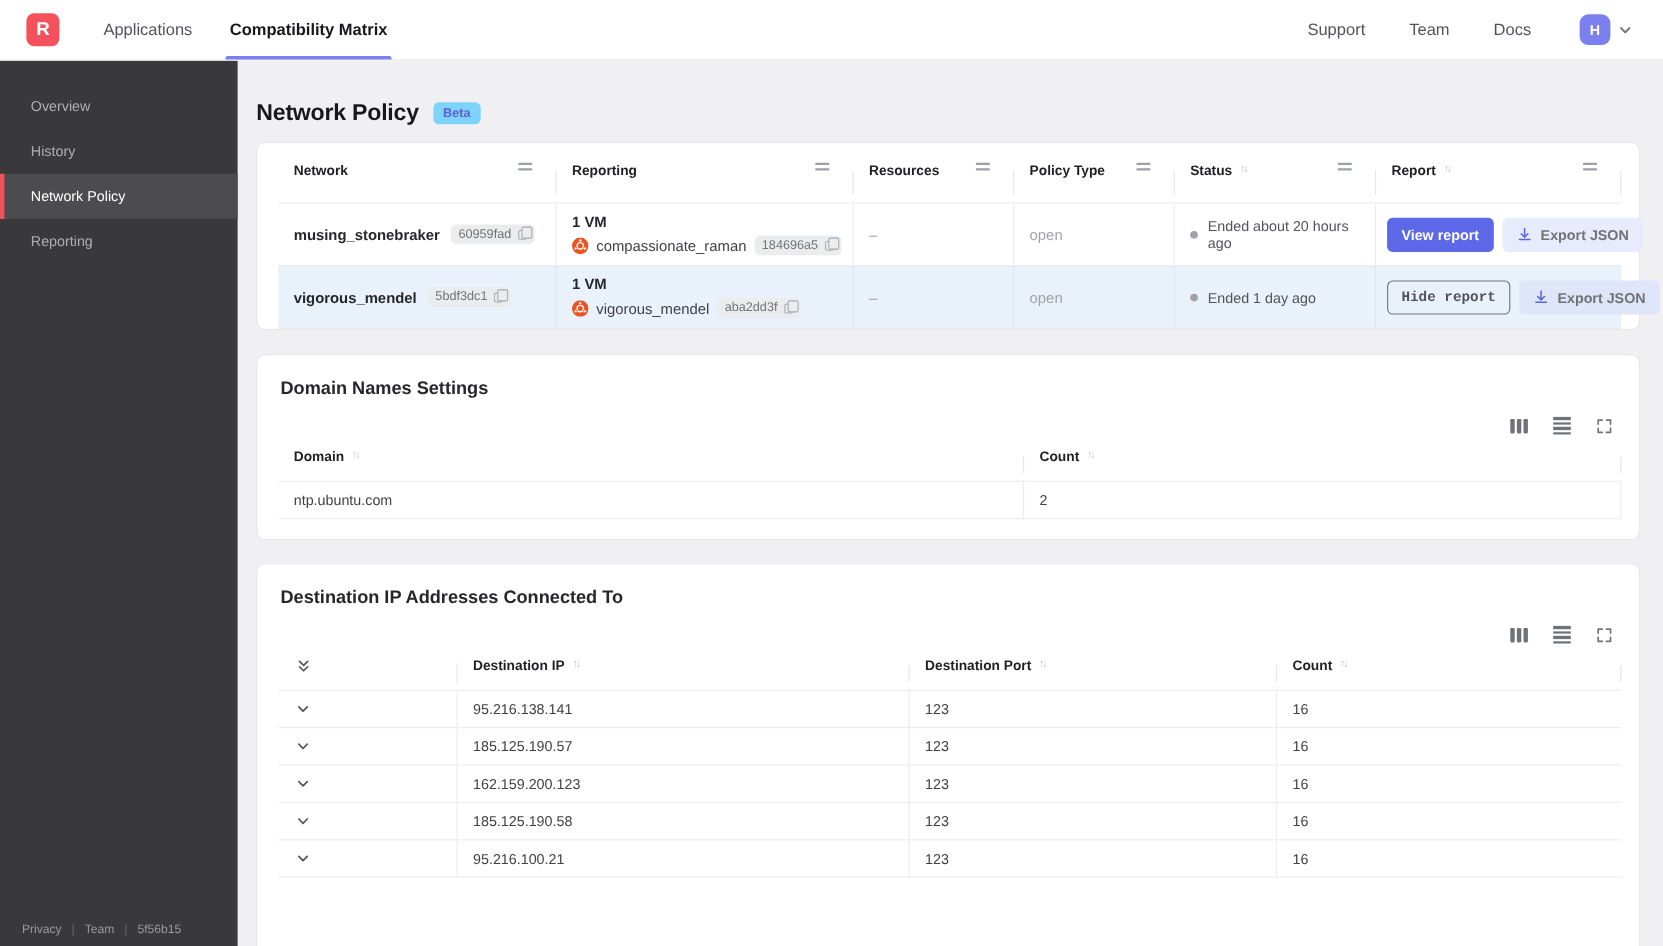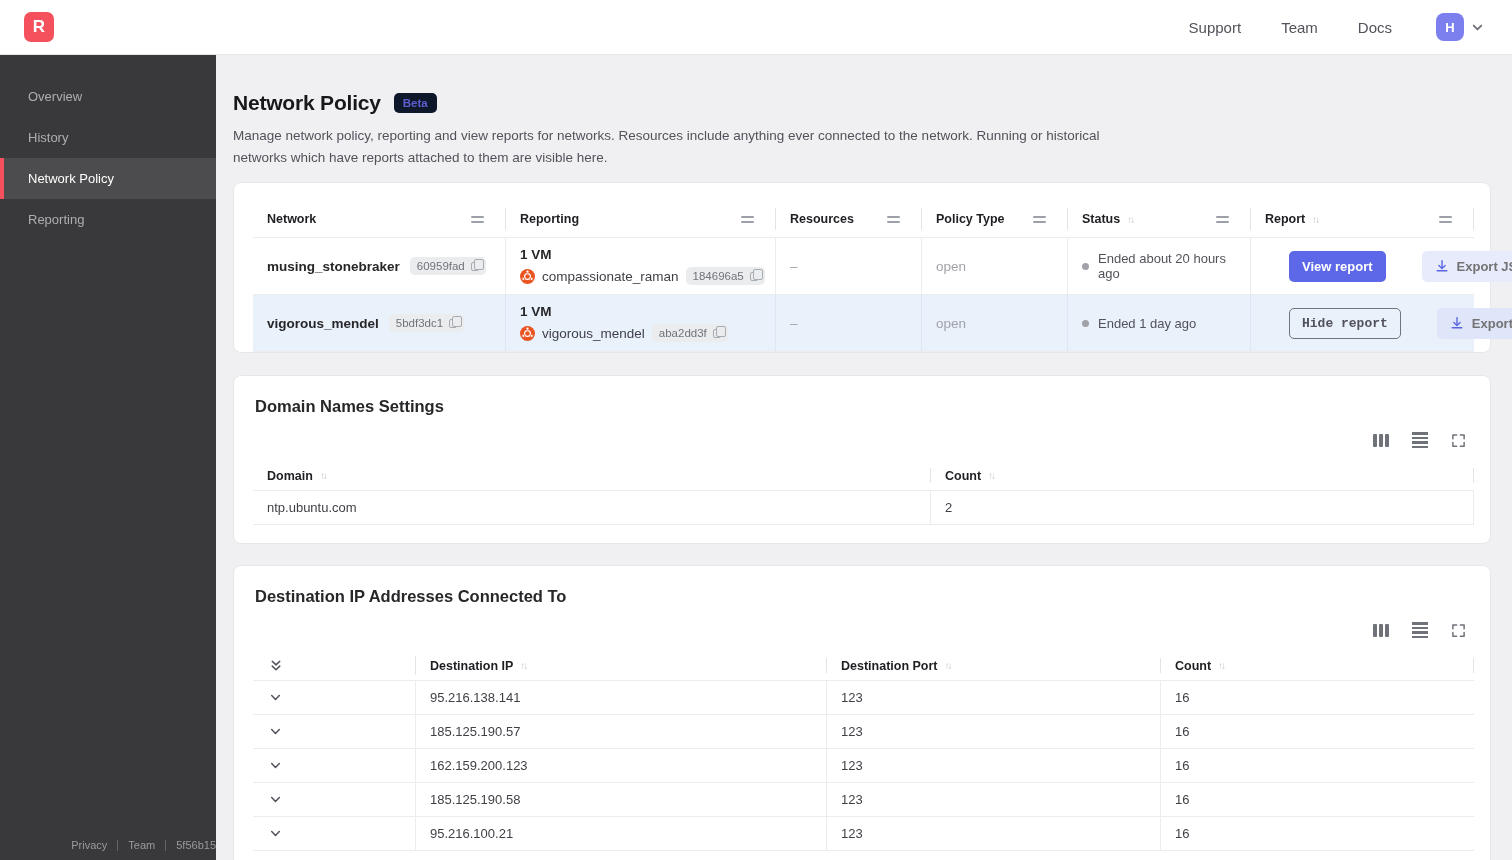--- a/index.html
+++ b/index.html
@@ -22,39 +22,39 @@
   .avatar { width: 28px; height: 28px; border-radius: 8px; background: #7b80ee; color: #fff; font-weight: 700;
             font-size: 13px; display: flex; align-items: center; justify-content: center; }
 
   
   .sidebar { position: absolute; top: 55px; left: 0; bottom: 0; width: 216px; background: #39393b;
              display: flex; flex-direction: column; z-index: 10; }
   .side-nav { padding-top: 21px; }
   .side-item { height: 41px; display: flex; align-items: center; padding-left: 28px; font-size: 13px;
                color: #aeaeb2; cursor: pointer; }
   .side-item.active { background: #4c4c4e; color: #fff; border-left: 4px solid #f4515d; padding-left: 24px; }
-  .side-footer { margin-top: auto; padding: 10px 0 9px; display: flex; align-items: center; justify-content: flex-end;
-                 gap: 10px; font-size: 11px; color: #9a9a9e; }
+  .side-footer { margin-top: auto; padding: 10px 0 9px; display: flex; align-items: center; justify-content: flex-start;
+                 gap: 10px; font-size: 11px; color: #9a9a9e; margin-left: 20px; }
   .vdiv { width: 1px; height: 11px; background: #636367; }
 
   
   .main { position: absolute; top: 55px; left: 216px; right: 0; bottom: 0; overflow: hidden;
           padding: 36px 21px 0 17px; }
   .title-row { display: flex; align-items: center; gap: 13px; }
   h1 { font-size: 21px; font-weight: 700; color: #18181b; letter-spacing: -0.2px; }
-  .beta { background: #0f172a; color: #5d5fce; font-size: 11.5px; font-weight: 600; padding: 4px 9px; border-radius: 5px; }
+  .beta { background: #7dd3fc; color: #5d5fce; font-size: 11.5px; font-weight: 600; padding: 4px 9px; border-radius: 5px; }
   .desc { margin-top: 10px; font-size: 13.5px; line-height: 1.6; color: #52525b; max-width: 885px; }
 
   .card { background: #fff; border: 1px solid #e6e7e9; border-radius: 8px; padding: 18px 16px 18px 19px; }
   .card1 { margin-top: 14px; padding-bottom: 0; }
   .card2 { margin-top: 22px; }
   .card3 { margin-top: 21px; height: 400px; }
 
   
-  .hcell { position: relative; display: flex; align-items: center; gap: 7px; padding: 0 14px;
+  .hcell { position: relative; display: flex; align-items: flex-start; gap: 7px; padding: 0 14px;
            font-size: 12.5px; font-weight: 700; color: #1f1f23; }
   .hcell::after { content: ""; position: absolute; right: 0; top: 7px; bottom: 7px; width: 1px; background: #e4e4e7; }
   .sort { font-size: 10px; color: #c2c6cc; letter-spacing: -2px; white-space: nowrap; cursor: pointer; }
   .handle { margin-left: auto; margin-right: 8px; display: flex; flex-direction: column; gap: 3px; cursor: grab; }
   .handle i { display: block; width: 13px; height: 2px; background: #9ba0a8; border-radius: 1px; }
 
   
   .ngrid { display: grid; grid-template-columns: 253px 270px 146px 146px 183px minmax(0,1fr); }
   .ngrid.nhead { height: 36px; }
   .nrow { border-top: 1px solid #ececef; }
@@ -73,21 +73,21 @@
   .res-cell { flex-direction: column; align-items: flex-start; justify-content: center; gap: 5px; padding: 9px 14px; }
   .vm-count { font-size: 13.5px; font-weight: 700; color: #27272a; }
   .vm-line { display: flex; align-items: center; gap: 7px; }
   .vm-name { font-size: 13.5px; color: #3f3f46; }
   .muted { font-size: 13.5px; color: #a1a1aa; }
   .status-cell { gap: 9px; }
   .dot { width: 7px; height: 7px; border-radius: 50%; background: #a1a1aa; flex: 0 0 auto; }
   .status-text { font-size: 13px; color: #52525b; }
   .report-cell { gap: 8px; padding: 0 10px; }
   .btn { border: none; border-radius: 5px; font-family: inherit; font-size: 13px; font-weight: 600;
-         padding: 8px 13px; cursor: pointer; display: inline-flex; align-items: center; gap: 8px; white-space: nowrap; margin-left: 28px; }
+         padding: 8px 13px; cursor: pointer; display: inline-flex; align-items: center; gap: 8px; white-space: nowrap; }
   .btn-primary { background: #5c68e8; color: #fff; }
   .btn-outline { background: transparent; border: 1px solid #70747b; color: #52525b; padding: 7px 12px; font-family: Liberation Mono, monospace; }
   .btn-export { background: #e8ebfb; color: #737373; }
   .nrow.hl .btn-export { background: #dfe6f9; }
 
   
   .card-title { font-size: 16.5px; font-weight: 700; color: #27272a; margin: 3px 0 0 2px; }
   .icon-row { display: flex; justify-content: flex-end; align-items: center; gap: 23px; margin: 16px 8px 13px 0; }
   .cols-icon { display: flex; gap: 2px; cursor: pointer; }
   .cols-icon i { display: block; width: 4px; height: 13px; background: #6f7279; border-radius: 1px; }
@@ -111,20 +111,24 @@
            border-right: 1px solid #ececef; }
   .tcell:last-child { border-right: none; }
   .chev-cell { padding-left: 16px; cursor: pointer; }
   .hcell.chev-head::after { top: 5px; bottom: 5px; }
 </style>
 </head>
 <body>
 
 <header class="topnav">
   <div class="logo">R</div>
+  <nav class="tabs">
+    <div class="tab">Applications</div>
+    <div class="tab active">Compatibility Matrix</div>
+  </nav>
   <div class="nav-right">
     <span class="nav-link">Support</span>
     <span class="nav-link">Team</span>
     <span class="nav-link">Docs</span>
     <div class="avatar-group">
       <div class="avatar">H</div>
       <span style="display:flex;">
         <svg width="13" height="13" viewBox="0 0 12 12" fill="none" stroke="#6f7279" stroke-width="1.7" stroke-linecap="round" stroke-linejoin="round">
             <path d="M2.5 4.2L6 7.8l3.5-3.6"></path>
           </svg>
@@ -148,21 +152,20 @@
     <span>5f56b15</span>
   </div>
 </aside>
 
 <main class="main">
 
   <div class="title-row">
     <h1>Network Policy</h1>
     <span class="beta">Beta</span>
   </div>
-  <p class="desc">Manage network policy, reporting and view reports for networks. Resources include anything ever connected to the network. Running or historical networks which have reports attached to them are visible here.</p>
 
   <section class="card card1">
     <div class="ngrid nhead">
       <div class="hcell">
         <span>Network</span>
         <span class="handle">
             <i></i>
             <i></i>
           </span>
       </div>

